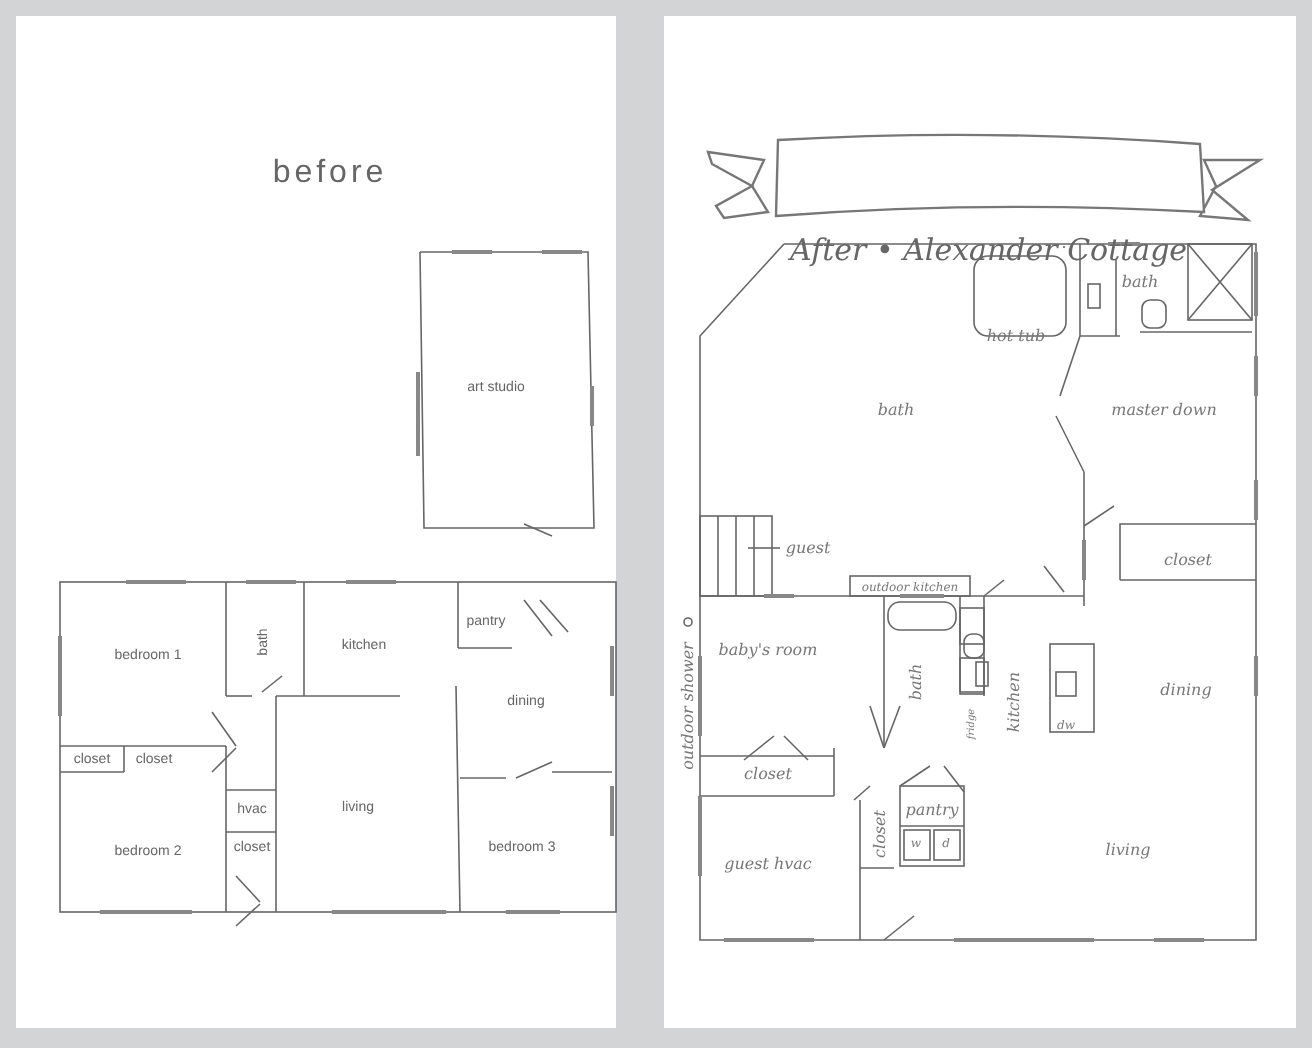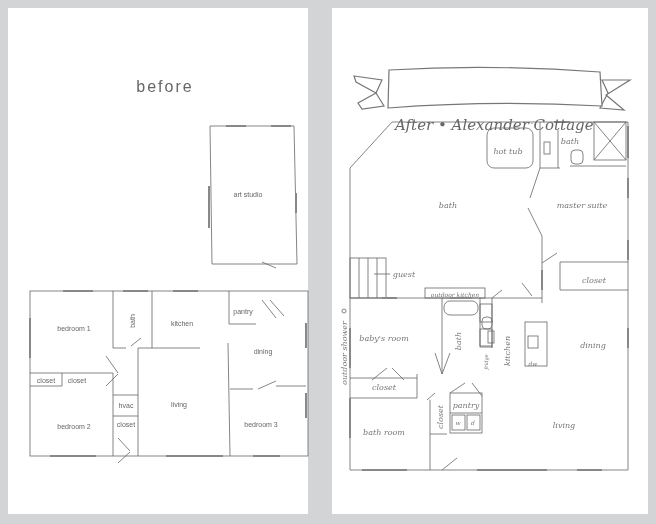--- a/index.html
+++ b/index.html
@@ -180,34 +180,34 @@
       <line x1="296" y1="320" x2="296" y2="340"></line>
       <line x1="18" y1="390" x2="18" y2="430"></line>
       <line x1="30" y1="462" x2="75" y2="462"></line>
       <line x1="145" y1="462" x2="215" y2="462"></line>
       <line x1="245" y1="462" x2="270" y2="462"></line>
     </g>
   </svg>
 
   <div id="banner-text">After • Alexander Cottage</div>
 
-  <div class="script" style="left:176px;top:143px;">hot tub</div>
+  <div class="script" style="left:176px;top:160px;">hot tub</div>
   <div class="script" style="left:238px;top:133px;">bath</div>
   <div class="script" style="left:116px;top:197px;">bath</div>
-  <div class="script" style="left:250px;top:197px;">master suite</div>
+  <div class="script" style="left:250px;top:197px;">master down</div>
   <div class="script" style="left:72px;top:266px;">guest</div>
   <div class="script" style="left:262px;top:272px;">closet</div>
   <div class="script" style="left:123px;top:286px;font-size:6px;">outdoor kitchen</div>
   <div class="script vert" style="left:12px;top:345px;">outdoor shower</div>
-  <div class="script" style="left:52px;top:330px;">baby's room</div>
+  <div class="script" style="left:52px;top:317px;">baby's room</div>
   <div class="script vert" style="left:126px;top:333px;">bath</div>
   <div class="script vert" style="left:154px;top:354px;font-size:5px;">fridge</div>
   <div class="script vert" style="left:175px;top:343px;">kitchen</div>
   <div class="script" style="left:201px;top:355px;font-size:6px;">dw</div>
   <div class="script" style="left:261px;top:337px;">dining</div>
   <div class="script" style="left:52px;top:379px;">closet</div>
   <div class="script vert" style="left:108px;top:409px;">closet</div>
   <div class="script" style="left:134px;top:397px;">pantry</div>
   <div class="script" style="left:126px;top:414px;font-size:6px;">w</div>
   <div class="script" style="left:141px;top:414px;font-size:6px;">d</div>
-  <div class="script" style="left:52px;top:424px;">bath room</div>
+  <div class="script" style="left:52px;top:424px;">guest hvac</div>
   <div class="script" style="left:232px;top:417px;">living</div>
 </div>
 
 </body></html>

